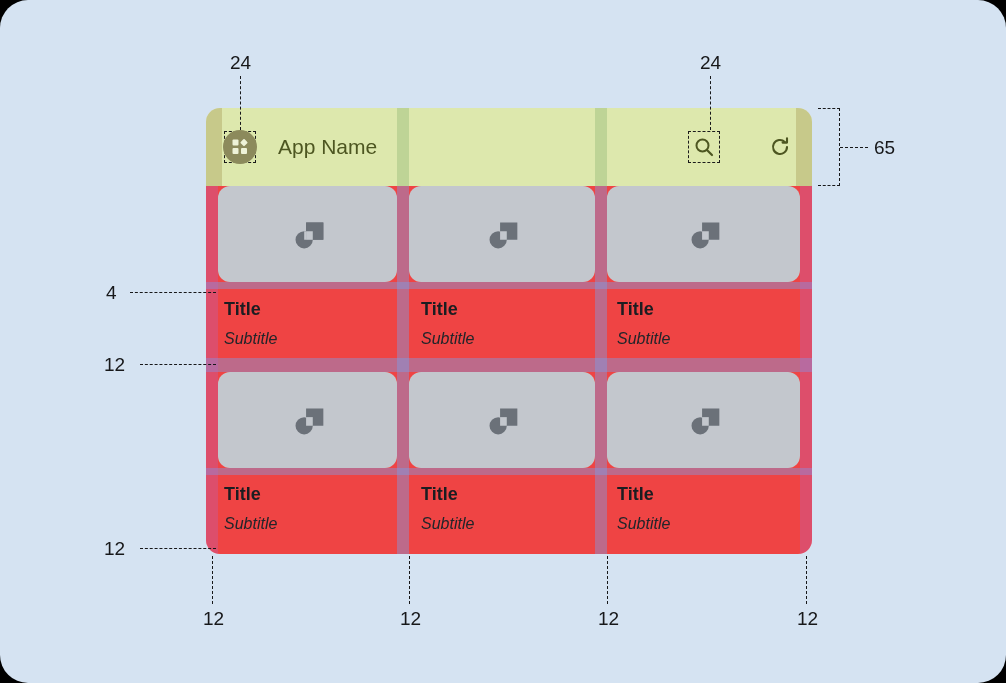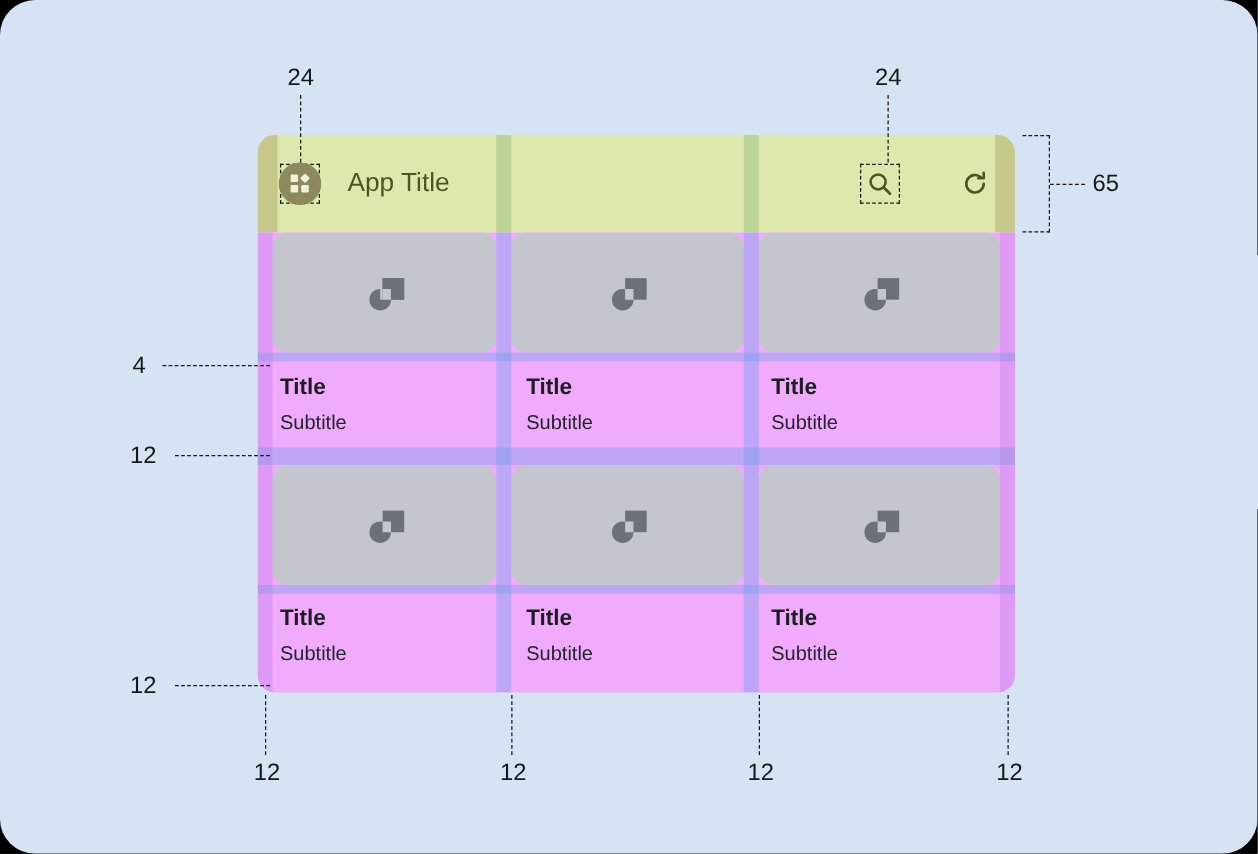--- a/index.html
+++ b/index.html
@@ -118,21 +118,21 @@
     left: 562px; top: 27px;
     width: 24px; height: 24px;
   }
 
   
   #body-region {
     position: absolute;
     left: 0; top: 78px;
     width: 606px;
     height: 440px;
-    background: #f0abfc;
+    background: #ef4444;
   }
 
   
   .pad-lav {
     position: absolute;
     background: rgba(170,110,220,0.26);
     pointer-events: none;
   }
   #pad-left   { left: 0;   top: 0;    width: 12px;  height: 368px; }
   #pad-right  { right: 0;  top: 0;    width: 12px;  height: 368px; }
@@ -175,20 +175,21 @@
     line-height: 22px;
     white-space: nowrap;
   }
   .card-subtitle {
     font-size: 16px;
     font-weight: 400;
     color: #22252a;
     line-height: 22px;
     margin-top: 8px;
     white-space: nowrap;
+    font-style: italic;
   }
 
   
   .anno-label {
     position: absolute;
     font-size: 19px;
     color: #17181a;
     white-space: nowrap;
   }
   .leader-v {
@@ -233,21 +234,21 @@
       <div id="app-logo-box" class="appbar-icon-box">
         <div id="app-logo-circle"></div>
         <svg id="app-logo-glyph" viewBox="0 0 24 24">
           <rect x="4.5" y="4.5" width="6" height="6" rx="1" fill="#eef2d8"></rect>
           <rect x="4.5" y="13" width="6" height="6" rx="1" fill="#eef2d8"></rect>
           <rect x="13" y="13" width="6" height="6" rx="1" fill="#eef2d8"></rect>
           <rect x="13.2" y="4.8" width="5.6" height="5.6" rx="1" fill="#eef2d8" transform="rotate(45 16 7.6)"></rect>
         </svg>
       </div>
 
-      <div id="app-name">App Title</div>
+      <div id="app-name">App Name</div>
 
       <div id="search-box" class="appbar-icon-box">
         <svg viewBox="0 0 24 24" width="24" height="24">
           <circle cx="10.5" cy="10.5" r="6" fill="none" stroke="#4d5621" stroke-width="2"></circle>
           <line x1="15" y1="15" x2="20" y2="20" stroke="#4d5621" stroke-width="2.2" stroke-linecap="round"></line>
         </svg>
       </div>
 
       <svg id="refresh-icon" viewBox="0 0 24 24">
         <path d="M19 12a7 7 0 1 1-2.2-5.1" fill="none" stroke="#4d5621" stroke-width="2.1" stroke-linecap="round"></path>

